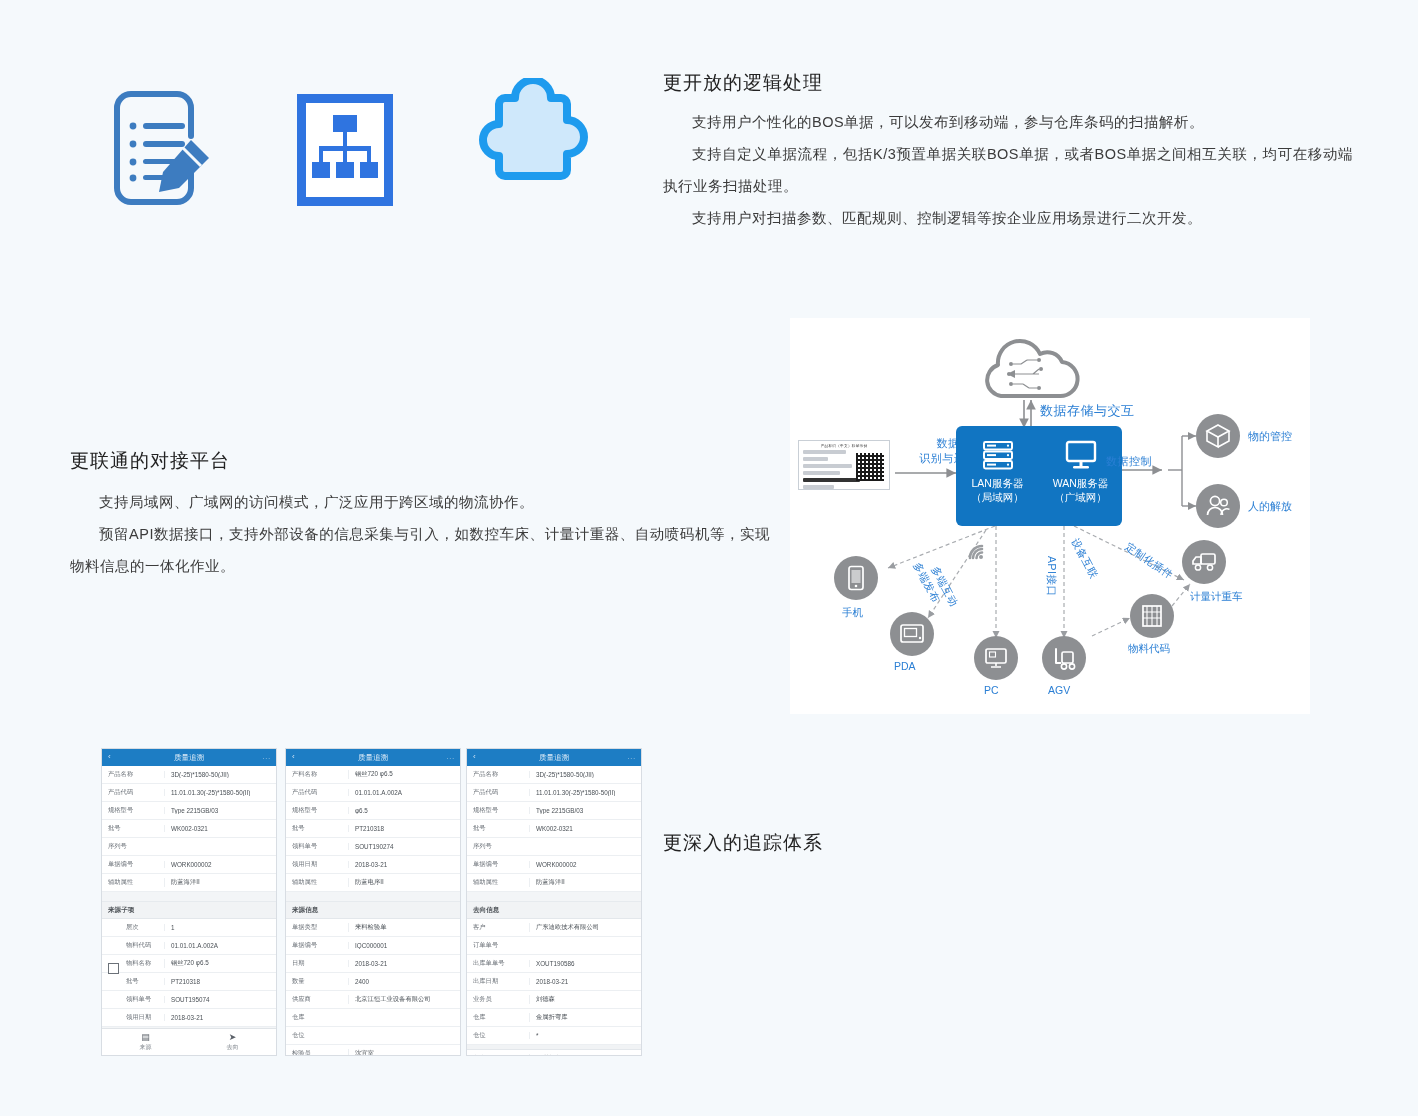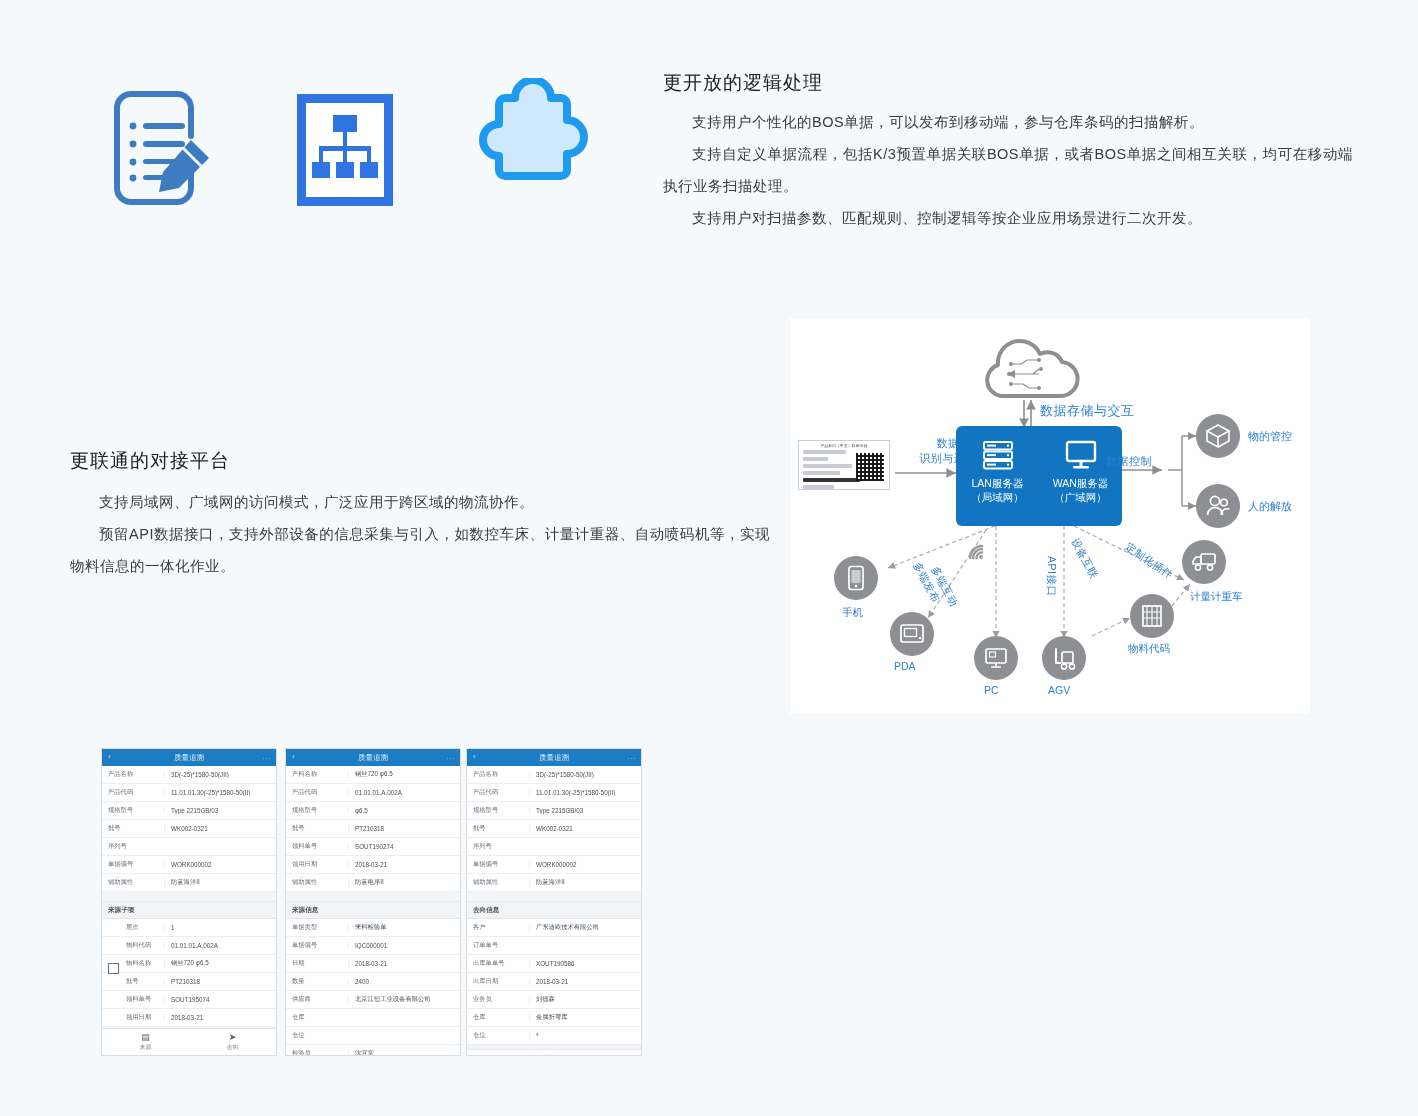--- a/index.html
+++ b/index.html
@@ -156,20 +156,21 @@
 
 <div class="abs" style="left:70px;top:448px;width:700px;">
   <div class="sec-title">更联通的对接平台</div>
   <div class="sec-para" style="margin-top:12px;">
     <p>支持局域网、广域网的访问模式，广泛应用于跨区域的物流协作。</p>
     <p>预留API数据接口，支持外部设备的信息采集与引入，如数控车床、计量计重器、自动喷码机等，实现物料信息的一体化作业。</p>
   </div>
 </div>
 
 <div class="abs" style="left:663px;top:830px;width:690px;">
+  <div class="sec-title">更深入的追踪体系</div>
 </div>
 
 <div class="abs diagram">
 
   <svg width="520" height="396" style="position:absolute;left:0;top:0;">
     <defs>
       <marker id="ag" markerWidth="8" markerHeight="8" refX="6" refY="3" orient="auto">
         <path d="M0,0 L6,3 L0,6 z" fill="#8d8f92"></path>
       </marker>
       <marker id="agd" markerWidth="8" markerHeight="8" refX="6" refY="3" orient="auto">

